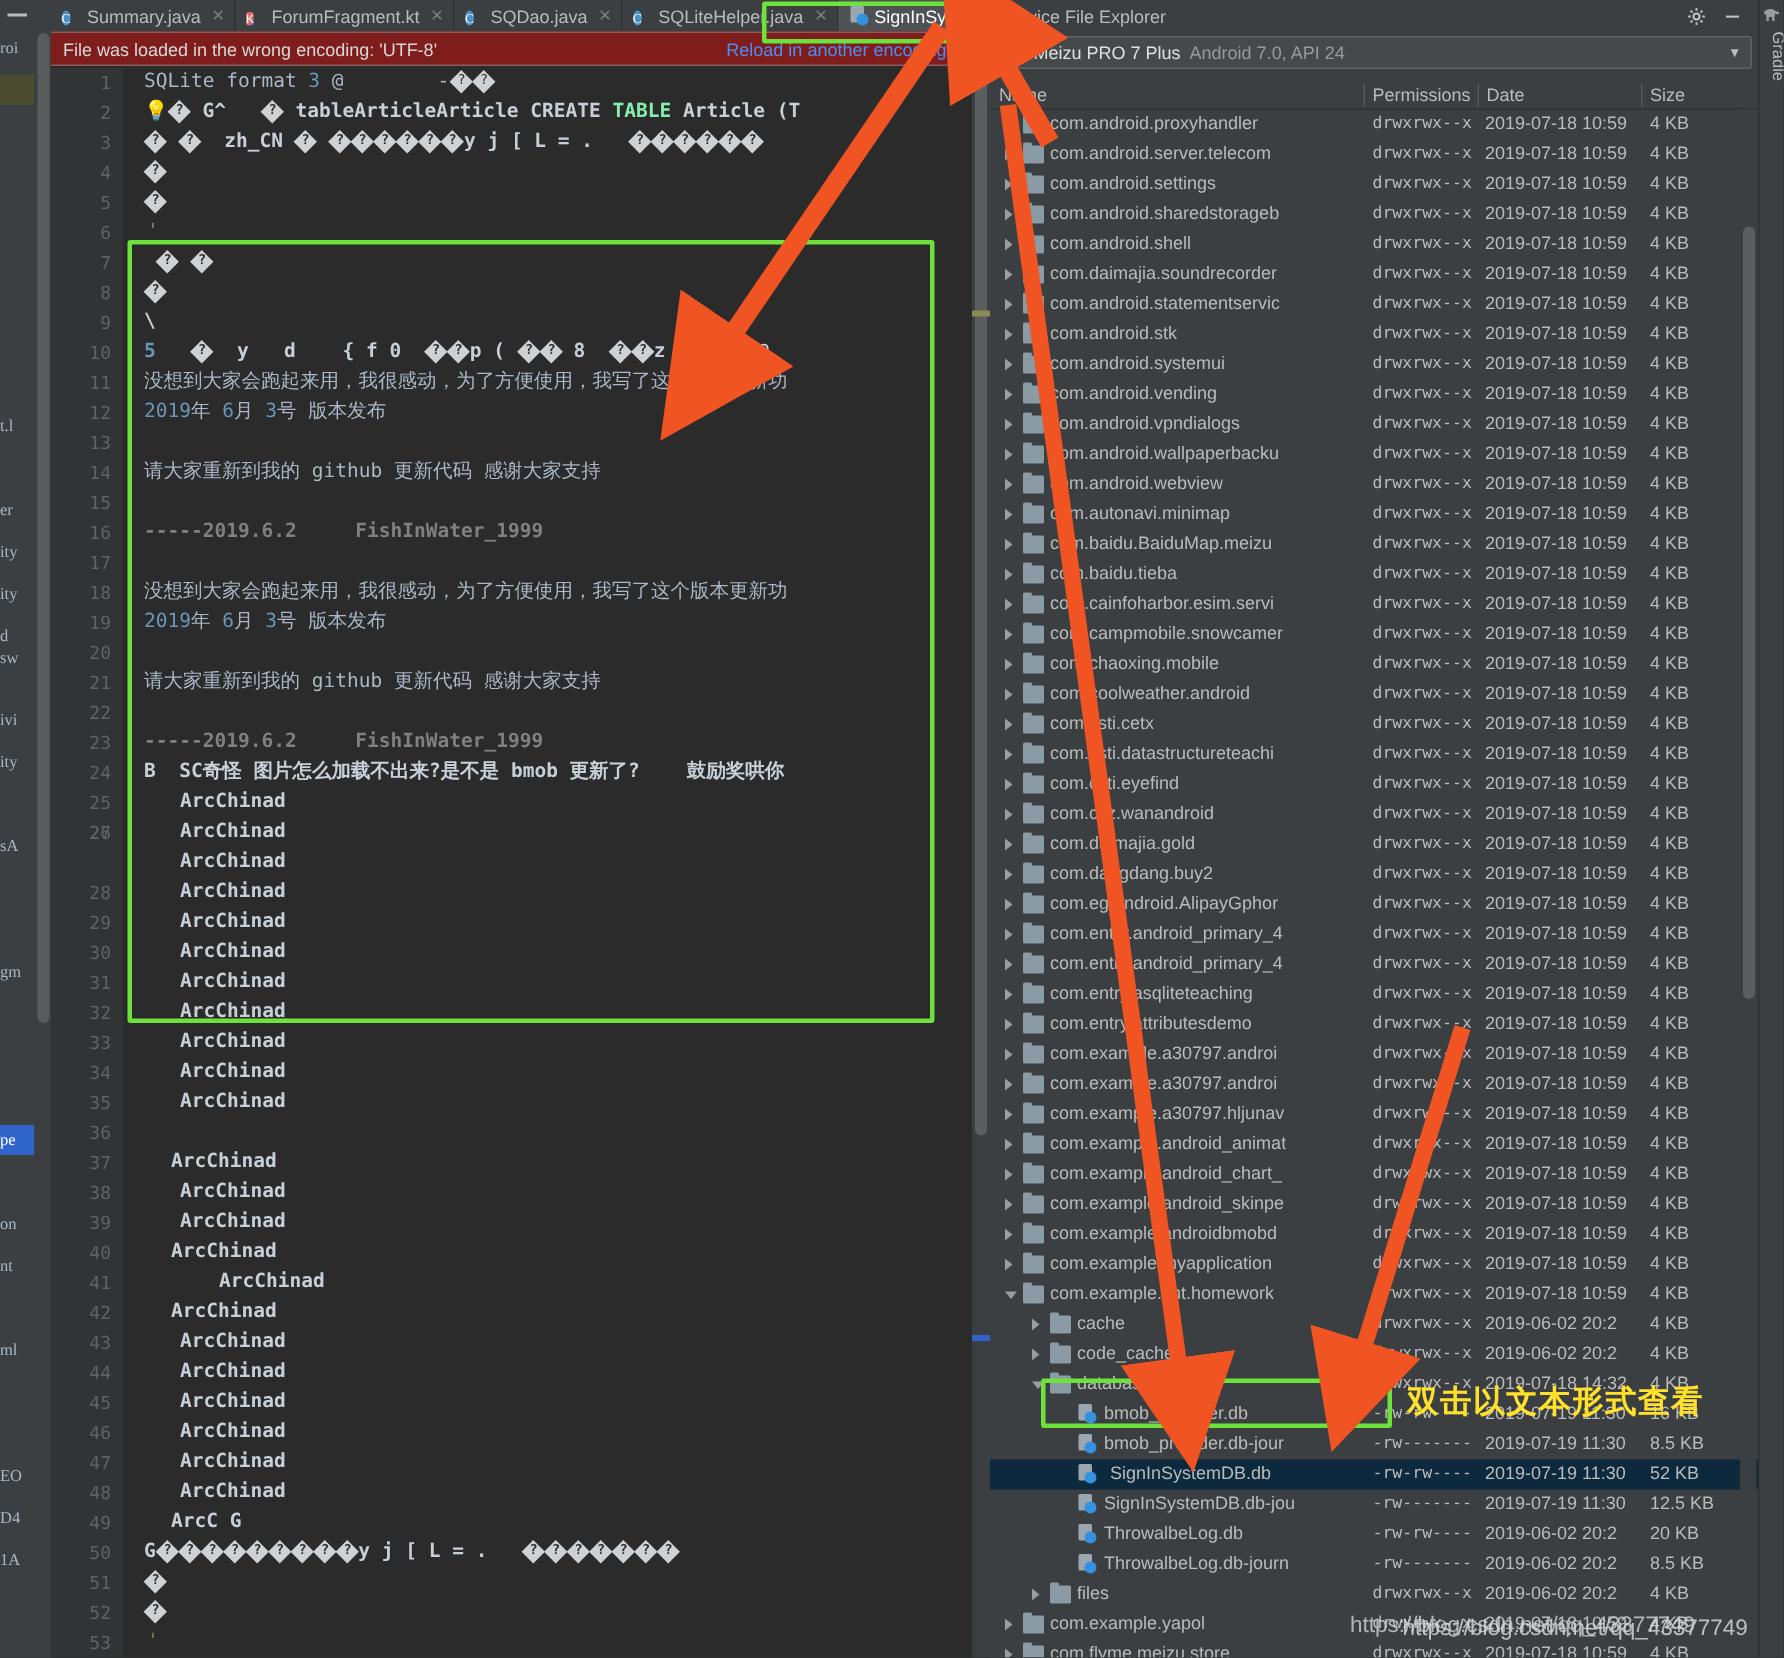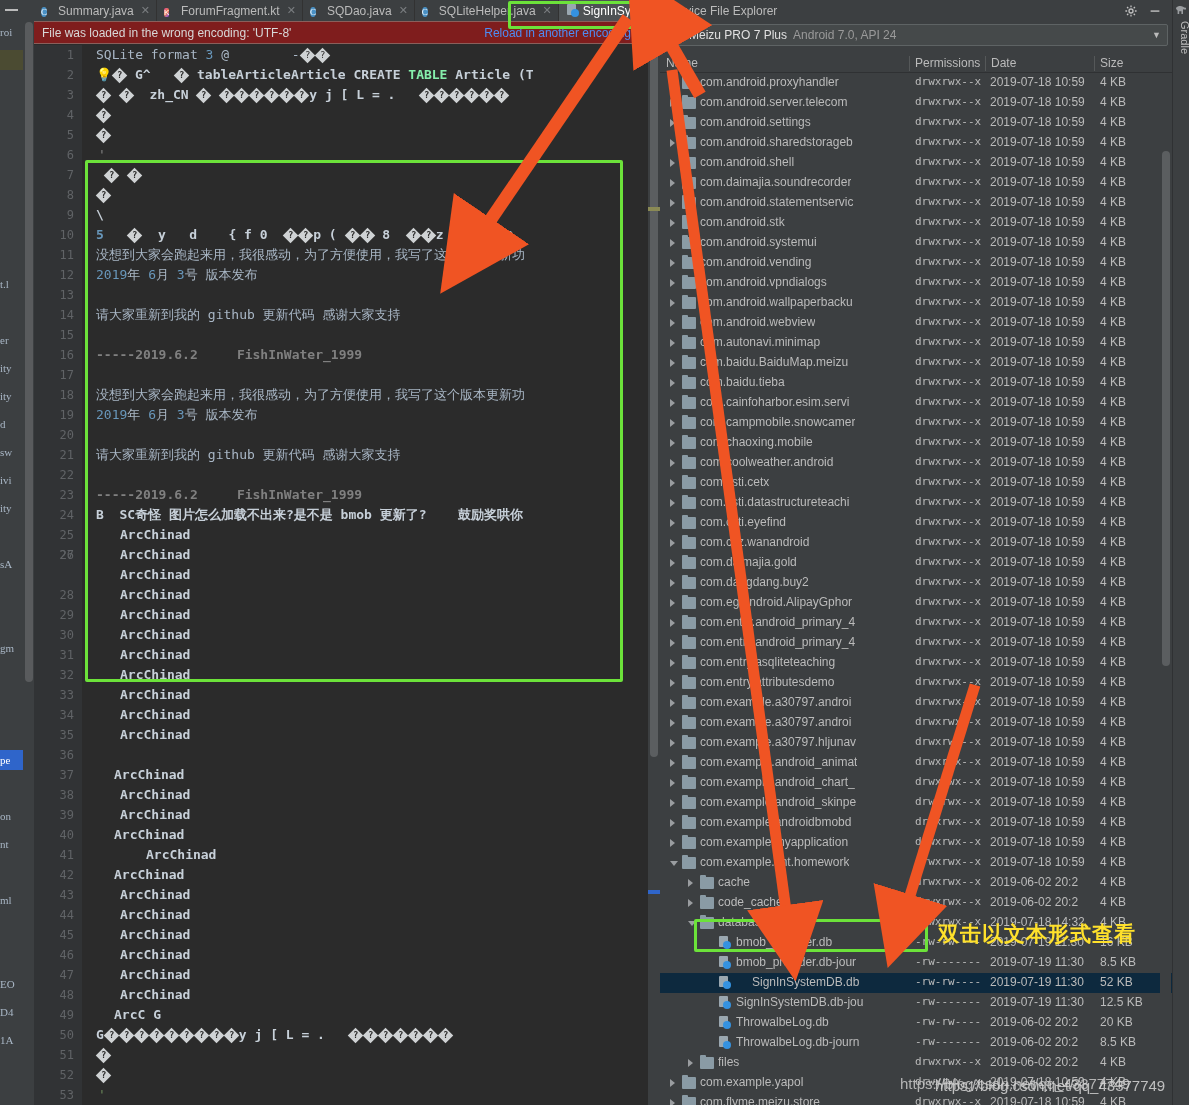--- a/index.html
+++ b/index.html
@@ -278,21 +278,21 @@
         <div class="left-strip-row" style="top: 162px;"></div>
         <div class="left-strip-row" style="top: 190px;"></div>
         <div class="left-strip-row" style="top: 218px;"></div>
         <div class="left-strip-row" style="top: 246px;"></div>
         <div class="left-strip-row" style="top: 274px;">t.l</div>
         <div class="left-strip-row" style="top: 302px;"></div>
         <div class="left-strip-row" style="top: 330px;">er</div>
         <div class="left-strip-row" style="top: 358px;">ity</div>
         <div class="left-strip-row" style="top: 386px;">ity</div>
         <div class="left-strip-row" style="top: 414px;">d</div>
-        <div class="left-strip-row" style="top: 442px;">sw</div>
+        <div class="left-strip-row" style="top: 429px;">sw</div>
         <div class="left-strip-row" style="top: 470px;">ivi</div>
         <div class="left-strip-row" style="top: 498px;">ity</div>
         <div class="left-strip-row" style="top: 526px;"></div>
         <div class="left-strip-row" style="top: 554px;">sA</div>
         <div class="left-strip-row" style="top: 582px;"></div>
         <div class="left-strip-row" style="top: 610px;"></div>
         <div class="left-strip-row" style="top: 638px;">gm</div>
         <div class="left-strip-row" style="top: 666px;"></div>
         <div class="left-strip-row" style="top: 694px;"></div>
         <div class="left-strip-row" style="top: 722px;"></div>
@@ -867,21 +867,21 @@
         </div>
         <div class="frow" style="top: 880px;">
           <span class="dbic" style="left: 58px;"></span>
           <span class="nm" style="left: 76px; max-width: 179px;">bmob_provider.db-jour</span>
           <span class="perm">-rw-------</span>
           <span class="date">2019-07-19 11:30</span>
           <span class="size">8.5 KB</span>
         </div>
         <div class="frow sel" style="top: 900px;">
           <span class="dbic" style="left: 58px;"></span>
-          <span class="nm" style="left: 92px; max-width: 179px;">SignInSystemDB.db</span>
+          <span class="nm" style="left: 80px; max-width: 179px;">SignInSystemDB.db</span>
           <span class="perm">-rw-rw----</span>
           <span class="date">2019-07-19 11:30</span>
           <span class="size">52 KB</span>
         </div>
         <div class="frow" style="top: 920px;">
           <span class="dbic" style="left: 58px;"></span>
           <span class="nm" style="left: 76px; max-width: 179px;">SignInSystemDB.db-jou</span>
           <span class="perm">-rw-------</span>
           <span class="date">2019-07-19 11:30</span>
           <span class="size">12.5 KB</span>

